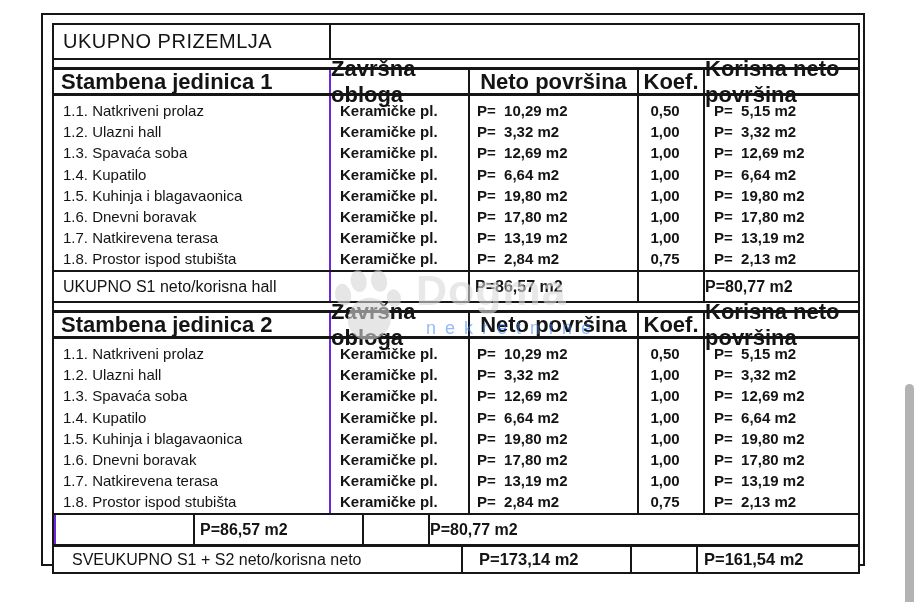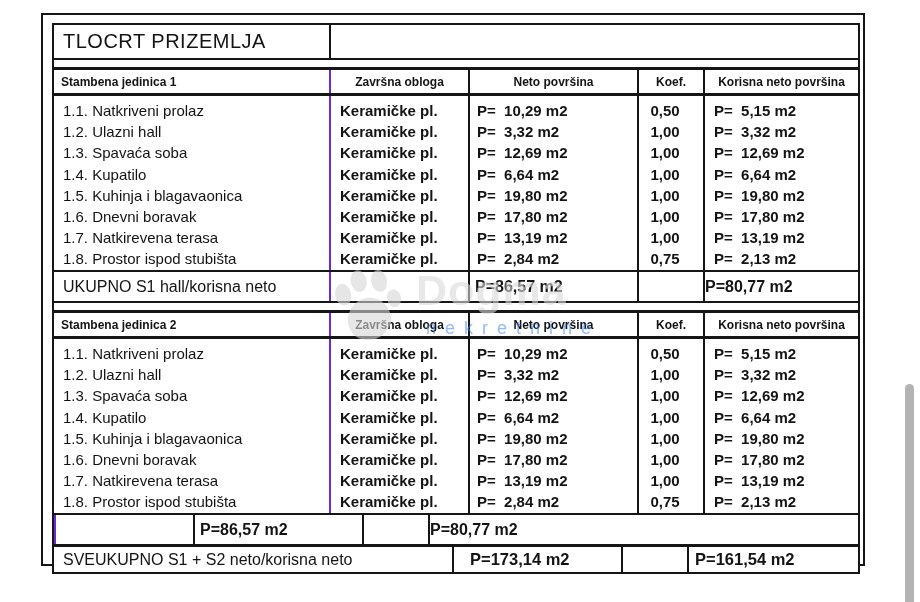--- a/index.html
+++ b/index.html
@@ -16,26 +16,26 @@
     position:absolute;left:9px;top:8px;right:3px;
     border:2px solid #161616;background:#fff;
   }
   .row{display:flex;align-items:center;box-sizing:border-box;}
   .cell{box-sizing:border-box;height:100%;display:flex;flex-direction:column;justify-content:center;}
   .c1{width:275px;}
   .c2{width:139px;border-left:2px solid #6d28d9;}
   .c3{width:169px;border-left:2px solid #161616;}
   .c4{width:66px;border-left:2px solid #161616;}
   .c5{flex:1;border-left:2px solid #161616;}
-  .c12{width:398px;}
+  .c12{width:398px;margin-left:9px;}
 
   .title-row{height:33px;}
   .title-cell{padding-left:9px;font-size:20px;letter-spacing:0.5px;}
   .dline{height:7px;border-top:2px solid #161616;border-bottom:3px solid #161616;background:#fff;}
-  .head-row{height:26px;border-bottom:3px solid #161616;font-weight:bold;font-size:12px;}
+  .head-row{height:26px;border-bottom:3px solid #161616;font-weight:bold;font-size:22px;}
   .head-row .c1{padding-left:7px;}
   .head-row .c2,.head-row .c3,.head-row .c4,.head-row .c5{align-items:center;}
   .body-row{height:174px;align-items:stretch;}
   .body-row .cell{justify-content:flex-start;padding-top:4px;}
   .body-row span{display:block;line-height:21.2px;font-size:15px;white-space:pre;}
   .body-row .c1 span{padding-left:9px;}
   .body-row .c2 span{padding-left:9px;font-weight:bold;}
   .body-row .c3 span{padding-left:7px;font-weight:bold;}
   .body-row .c4 span{text-align:center;padding-right:12px;font-weight:bold;}
   .body-row .c5 span{padding-left:9px;font-weight:bold;}
@@ -64,21 +64,21 @@
     background:#b3b3b3;border-radius:5px 5px 0 0;z-index:6;
   }
 </style>
 </head>
 <body>
 
 <div class="frame">
   <div class="sheet">
 
     <div class="row title-row">
-      <div class="cell c1 title-cell">TLOCRT PRIZEMLJA</div>
+      <div class="cell c1 title-cell">UKUPNO PRIZEMLJA</div>
       <div class="cell c5"></div>
     </div>
 
     <div class="dline"></div>
 
     <div class="row head-row">
       <div class="cell c1">Stambena jedinica 1</div>
       <div class="cell c2">Završna obloga</div>
       <div class="cell c3">Neto površina</div>
       <div class="cell c4">Koef.</div>
@@ -132,21 +132,21 @@
         <span>P=  12,69 m2</span>
         <span>P=  6,64 m2</span>
         <span>P=  19,80 m2</span>
         <span>P=  17,80 m2</span>
         <span>P=  13,19 m2</span>
         <span>P=  2,13 m2</span>
       </div>
     </div>
 
     <div class="row total-row">
-      <div class="cell c1">UKUPNO S1 hall/korisna neto</div>
+      <div class="cell c1">UKUPNO S1 neto/korisna hall</div>
       <div class="cell c2"></div>
       <div class="cell c3 val">P=86,57 m2</div>
       <div class="cell c4"></div>
       <div class="cell c5 val">P=80,77 m2</div>
     </div>
 
     <div class="dline"></div>
 
     <div class="row head-row">
       <div class="cell c1">Stambena jedinica 2</div>

